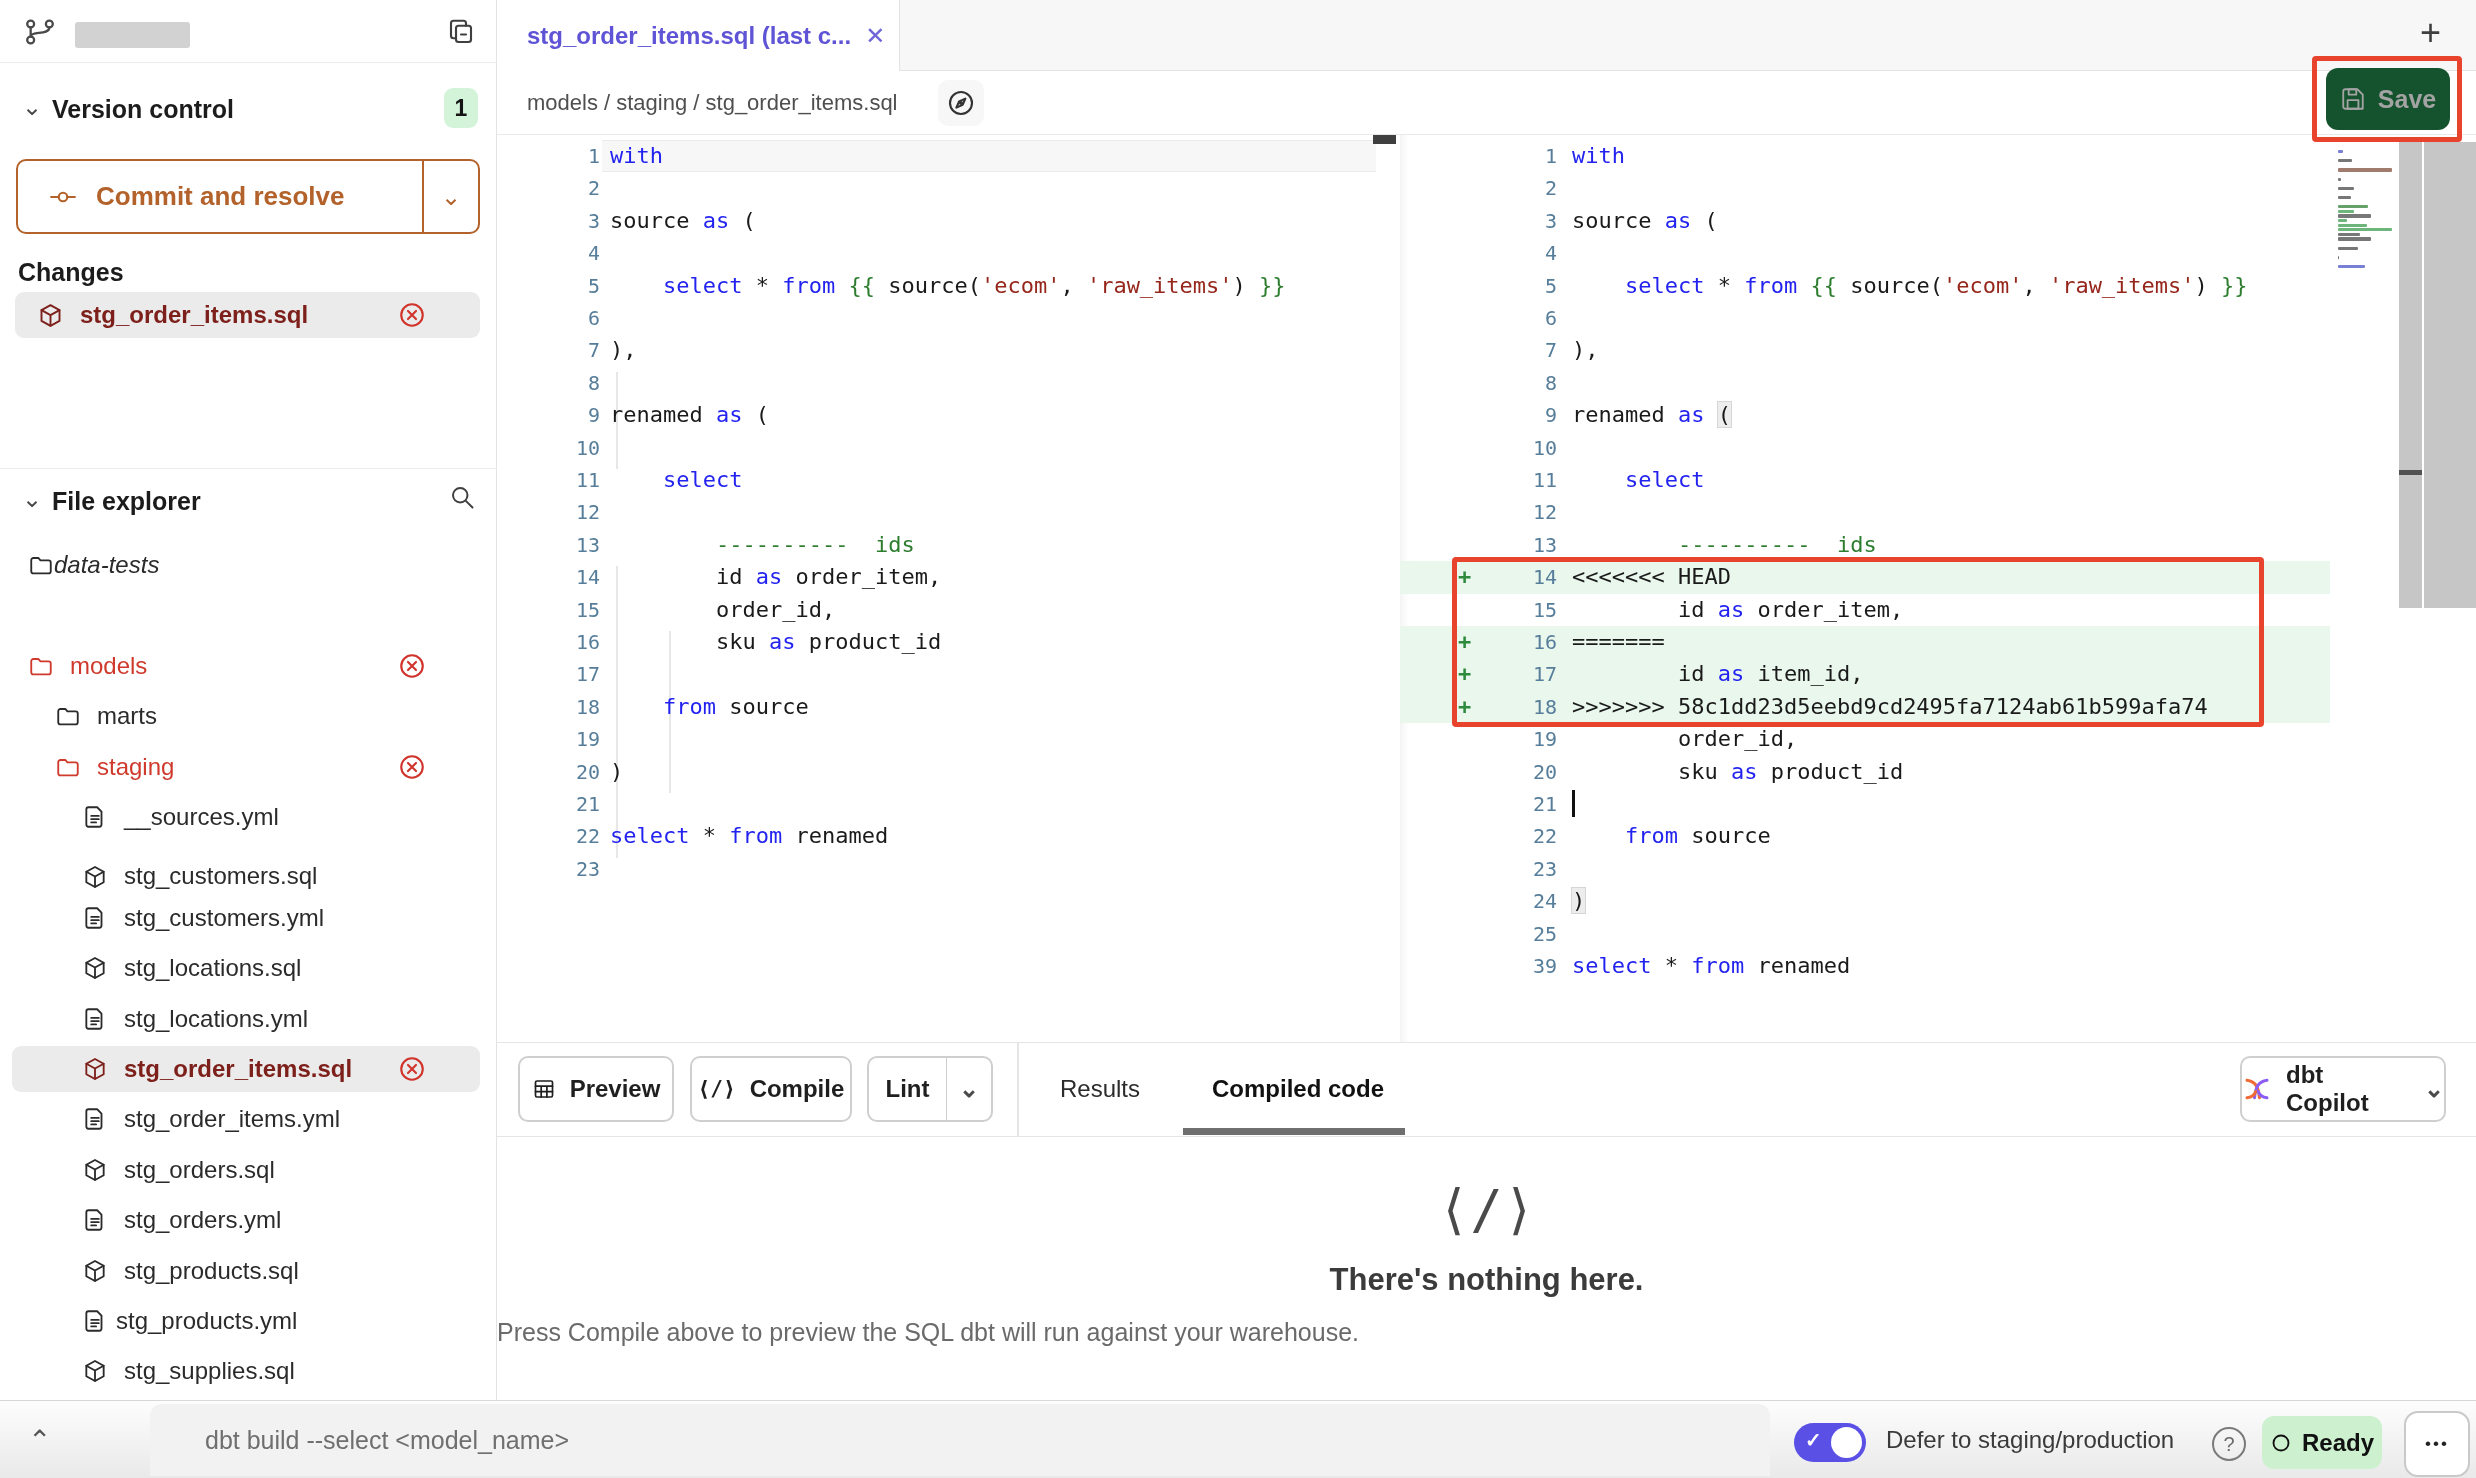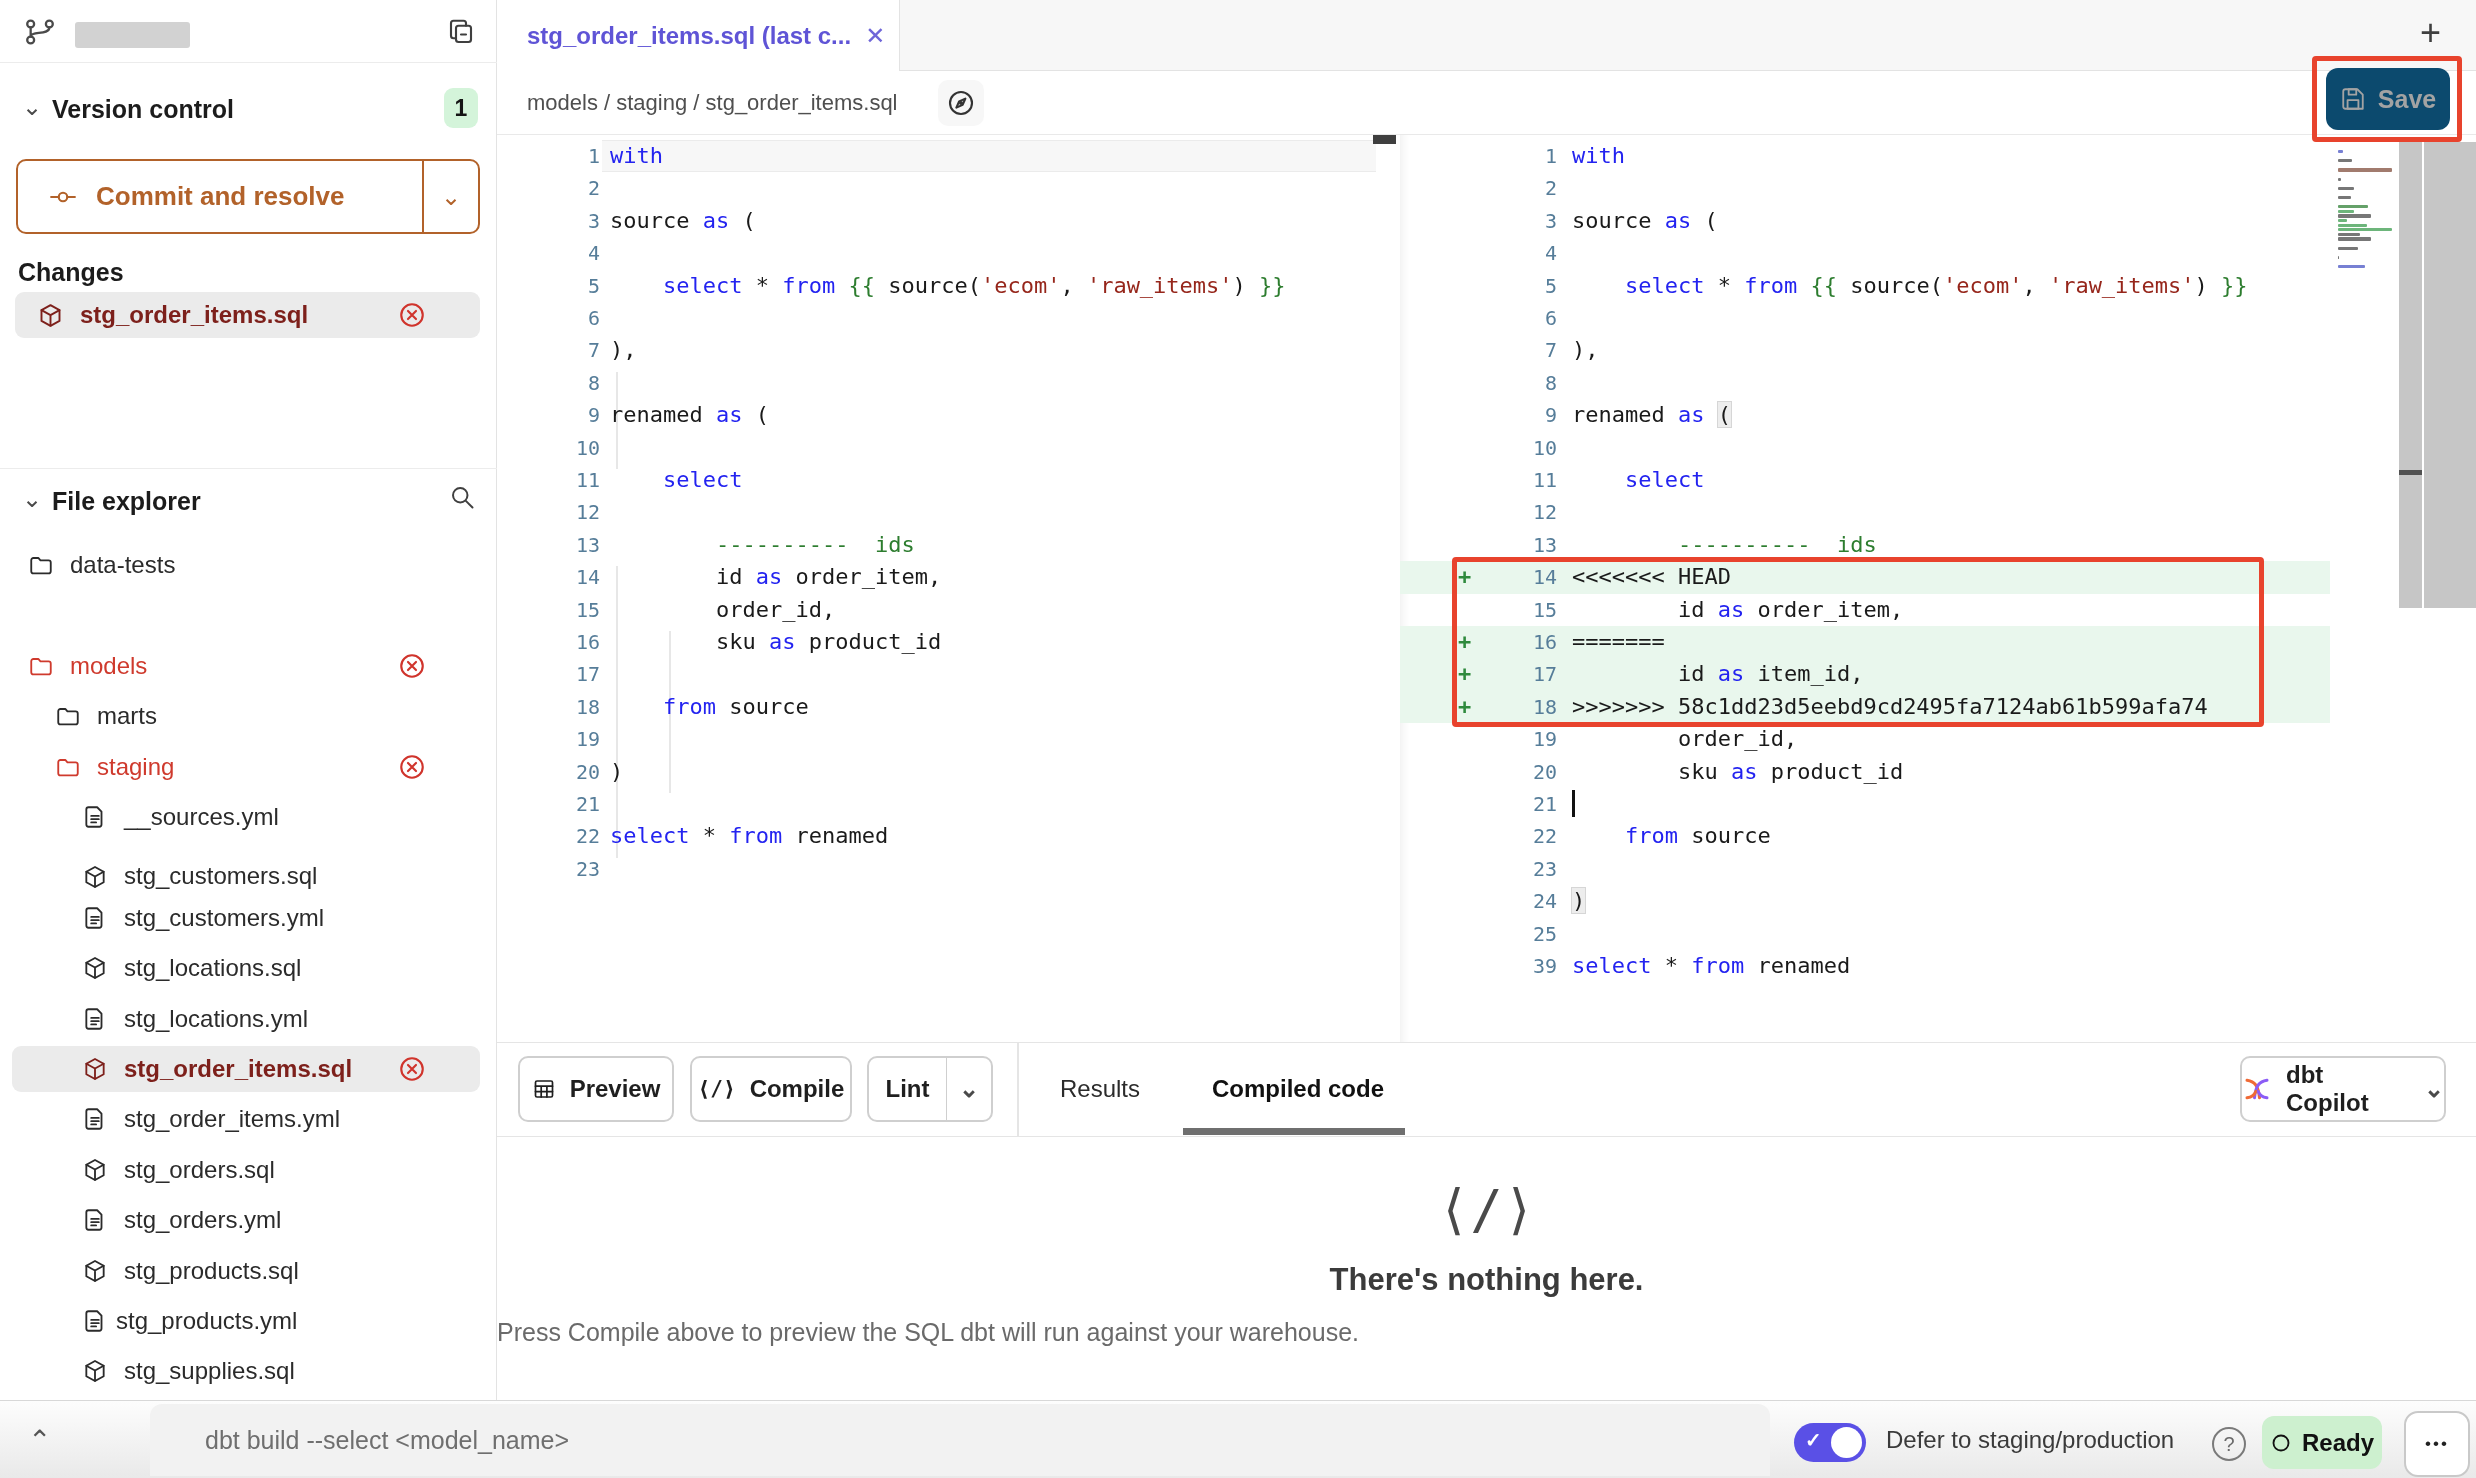--- a/index.html
+++ b/index.html
@@ -148,21 +148,21 @@
         </svg>
       </span>
 
     <div class="abs" id="file-tree" style="left:0;top:540px;width:497px;height:860px;">
         <div style="position: absolute; left: 12px; top: 2px; width: 468px; height: 46px; display: flex; align-items: center; border-radius: 9px; cursor: pointer;">
           <span style="margin-left: 16px;">
             <svg width="26" height="26" viewBox="0 0 24 24" fill="none" stroke="#2b2b2b" stroke-width="1.7" stroke-linecap="round" stroke-linejoin="round">
               <path d="M3 7.5c0-1.1.9-2 2-2h4.5l2 2.2H19c1.1 0 2 .9 2 2v8c0 1.1-.9 2-2 2H5c-1.1 0-2-.9-2-2z"></path>
             </svg>
           </span>
-          <span class="tree-label" style="margin-left: 16px;">data-tests</span>
+          <span class="tree-label" style=" font-style: italic;">data-tests</span>
         </div>
         <div style="position: absolute; left: 12px; top: 102.8px; width: 468px; height: 46px; display: flex; align-items: center; border-radius: 9px; cursor: pointer;">
           <span style="margin-left: 16px;">
             <svg width="26" height="26" viewBox="0 0 24 24" fill="none" stroke="#cf3a2d" stroke-width="1.7" stroke-linecap="round" stroke-linejoin="round">
               <path d="M3 7.5c0-1.1.9-2 2-2h4.5l2 2.2H19c1.1 0 2 .9 2 2v8c0 1.1-.9 2-2 2H5c-1.1 0-2-.9-2-2z"></path>
             </svg>
           </span>
           <span class="tree-label red" style="margin-left: 16px;">models</span>
           <span style="position: absolute; left: 385px; top: 8px;">
             <svg width="30" height="30" viewBox="0 0 24 24" fill="none" stroke="#d0342c" stroke-width="1.7" stroke-linecap="round" stroke-linejoin="round">
@@ -320,21 +320,21 @@
   <div id="breadcrumb-bar" class="abs"></div>
   <span class="abs crumb" style="left:527px;top:90px;">models / staging / stg_order_items.sql</span>
   <span class="abs" style="left:938px;top:80px;width:46px;height:46px;background:#f7f7f7;border-radius:10px;display:flex;align-items:center;justify-content:center;cursor:pointer;" id="compass">
       <svg width="30" height="30" viewBox="0 0 24 24" fill="none" stroke="#333" stroke-width="1.7" stroke-linecap="round" stroke-linejoin="round">
         <circle cx="12" cy="12" r="8.8"></circle>
         <path d="M15.5 8.5l-2.2 5-5 2.2 2.2-5z"></path>
         <circle cx="12" cy="12" r="0.8"></circle>
       </svg>
     </span>
 
-  <div class="abs" style="left:2326px;top:68px;width:124px;height:62px;background:#0c4a6e;border-radius:12px;display:flex;align-items:center;justify-content:center;gap:12px;">
+  <div class="abs" style="left:2326px;top:68px;width:124px;height:62px;background:#14532d;border-radius:12px;display:flex;align-items:center;justify-content:center;gap:12px;">
     <span id="save-ic">
         <svg width="26" height="26" viewBox="0 0 24 24" fill="none" stroke="#a3a3a3" stroke-width="1.7" stroke-linecap="round" stroke-linejoin="round">
           <path d="M5 3h11l5 5v13a0 0 0 0 1 0 0H5a2 2 0 0 1-2-2V5a2 2 0 0 1 2-2z"></path>
           <rect x="7" y="13" width="10" height="8"></rect>
           <rect x="8" y="3" width="7" height="5"></rect>
         </svg>
       </span>
     <span style="color:#a3a3a3;font-size:25px;font-weight:600;">Save</span>
   </div>
   <div class="hlbox" style="left:2312px;top:56px;width:150px;height:86px;"></div>

